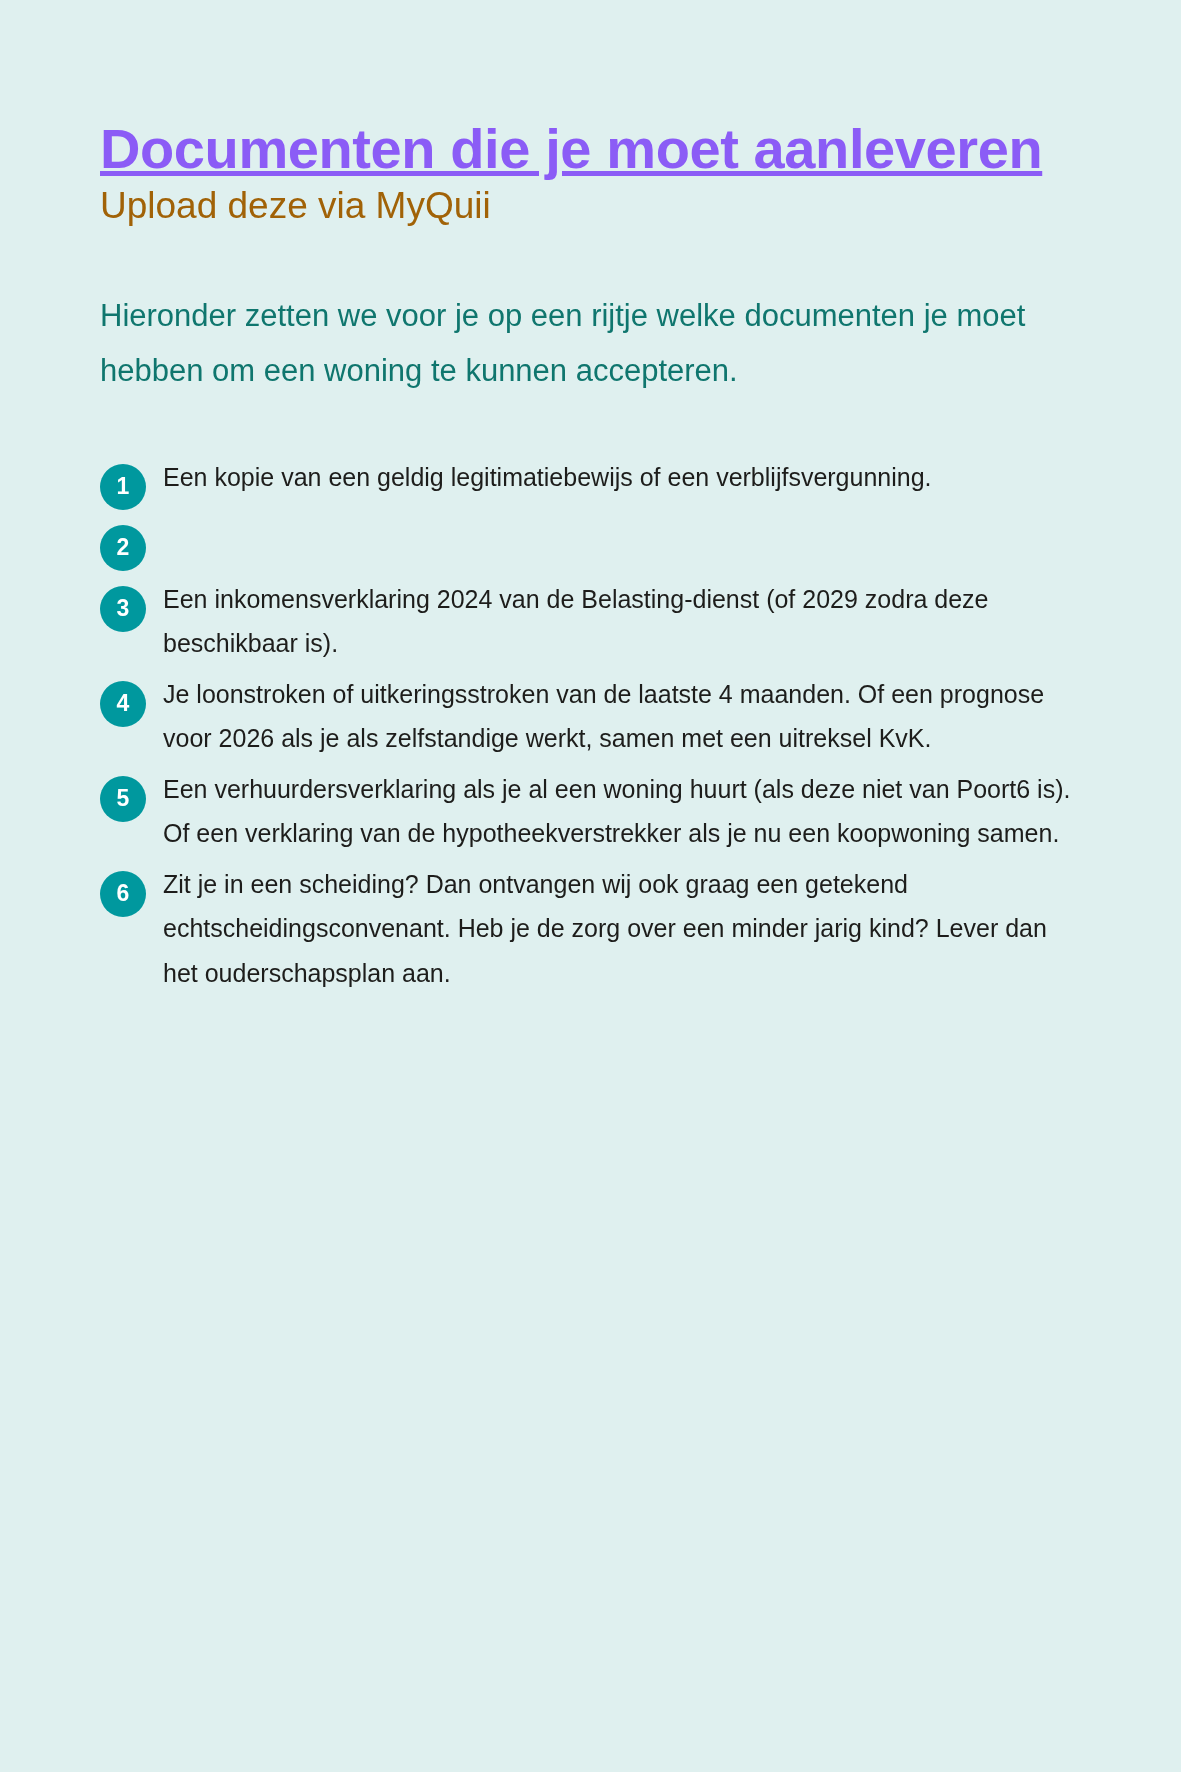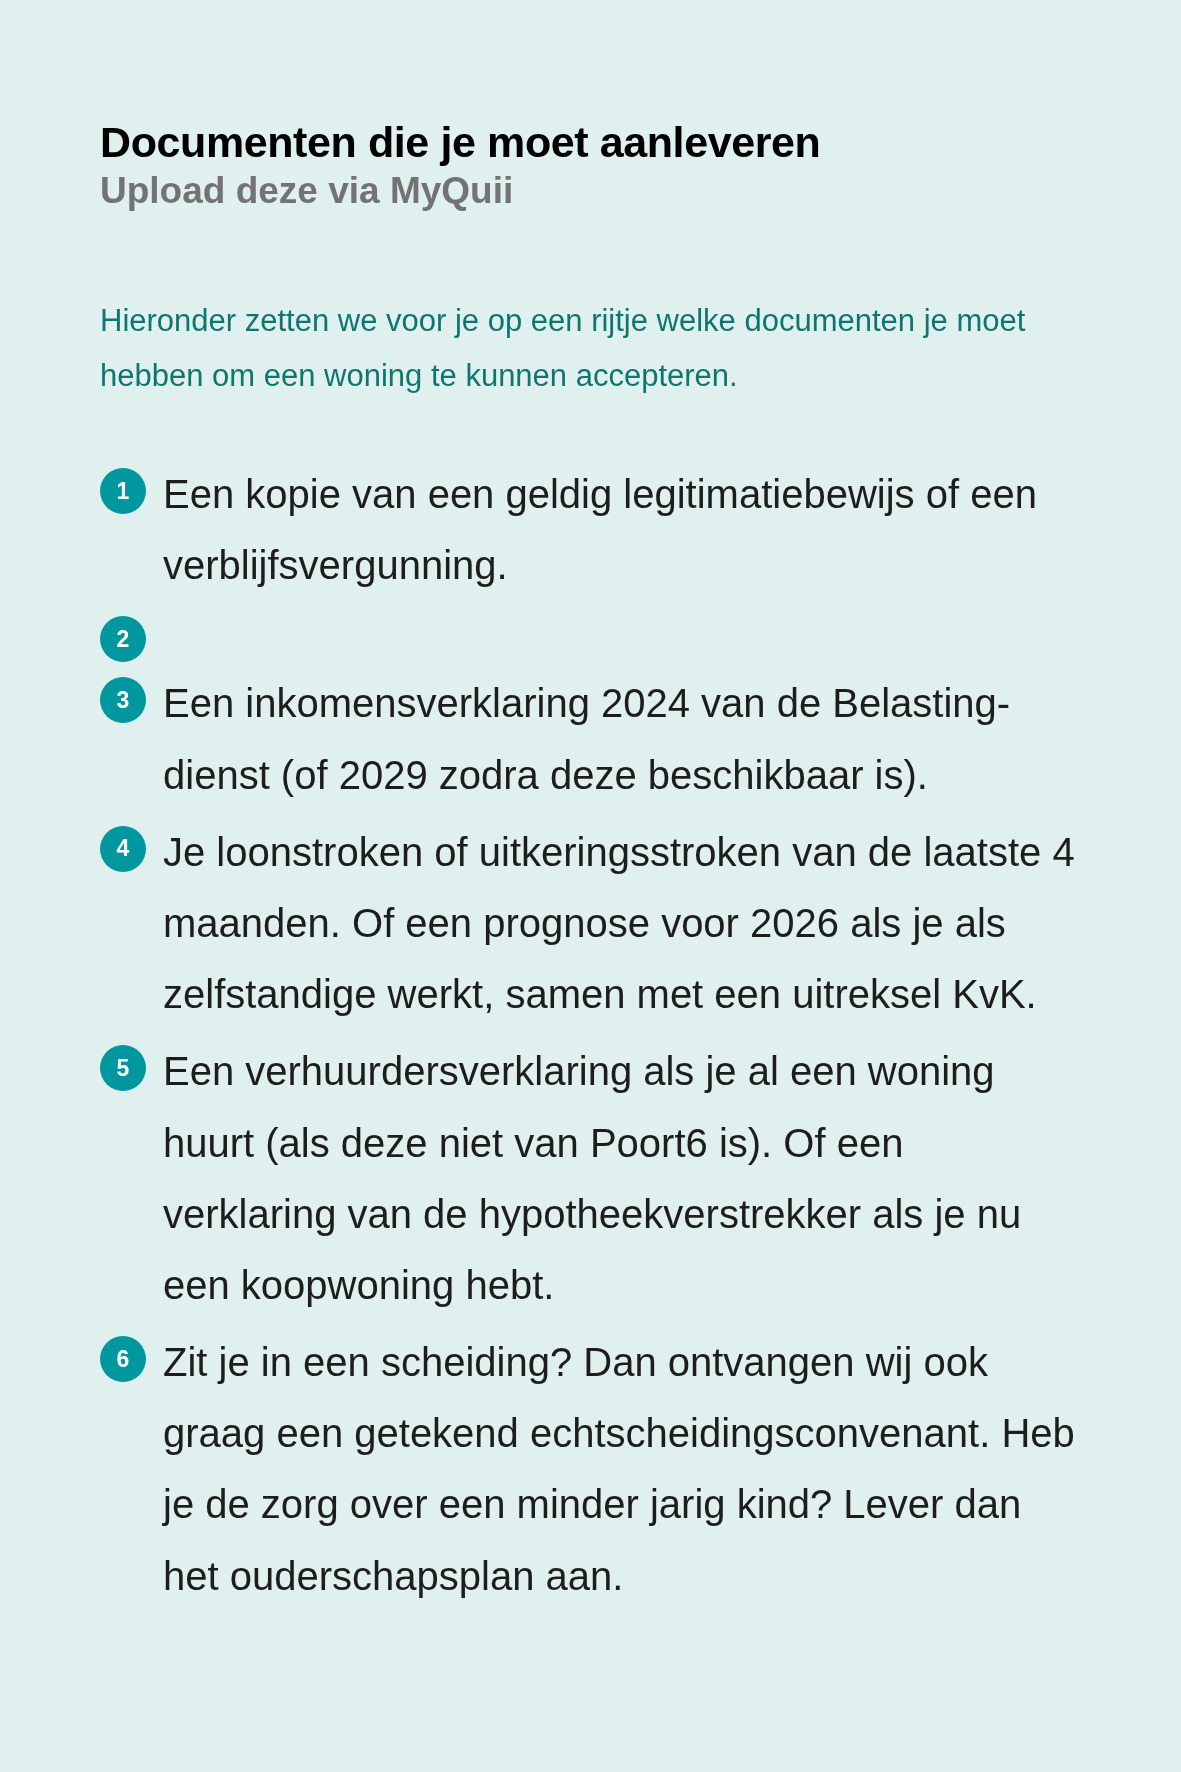--- a/index.html
+++ b/index.html
@@ -16,33 +16,34 @@
   .page {
     width: 1181px;
     height: 1772px;
     box-sizing: border-box;
     padding: 118px 100px 0 100px;
     background: #dff0ef;
     position: relative;
     overflow: hidden;
   }
   .title {
-    font-size: 43px;
+    font-size: 56px;
     font-weight: bold;
-    color: #000000;
+    color: #8b5cf6;
     letter-spacing: -0.4px;
     line-height: 1.12;
     margin: 0 0 4px 0;
+    text-decoration: underline;
   }
   .subtitle {
     font-size: 37px;
-    font-weight: bold;
-    color: #737373;
+    font-weight: normal;
+    color: #a16207;
     line-height: 1.15;
-    margin: 0 0 80px 0;
+    margin: 0 0 61px 0;
   }
   .intro {
     font-size: 31px;
     color: #0f766e;
     line-height: 1.78;
     max-width: 990px;
     margin: 0 0 56px 0;
   }
   .list {
     list-style: none;
@@ -63,21 +64,21 @@
     color: #ffffff;
     font-size: 23px;
     font-weight: bold;
     display: flex;
     align-items: center;
     justify-content: center;
     margin-top: 9px;
     margin-right: 17px;
   }
   .item-text {
-    font-size: 40px;
+    font-size: 25px;
     color: #1d1d1b;
     line-height: 1.78;
     max-width: 930px;
   }
 </style>
 </head>
 <body>
 
 <div class="page">
 
@@ -97,21 +98,21 @@
     <li class="list-item">
       <span class="badge">3</span>
       <span class="item-text">Een inkomensverklaring 2024 van de Belasting-dienst (of 2029 zodra deze beschikbaar is).</span>
     </li>
     <li class="list-item">
       <span class="badge">4</span>
       <span class="item-text">Je loonstroken of uitkeringsstroken van de laatste 4 maanden. Of een prognose voor 2026 als je als zelfstandige werkt, samen met een uitreksel KvK.</span>
     </li>
     <li class="list-item">
       <span class="badge">5</span>
-      <span class="item-text">Een verhuurdersverklaring als je al een woning huurt (als deze niet van Poort6 is). Of een verklaring van de hypotheekverstrekker als je nu een koopwoning hebt.</span>
+      <span class="item-text">Een verhuurdersverklaring als je al een woning huurt (als deze niet van Poort6 is). Of een verklaring van de hypotheekverstrekker als je nu een koopwoning samen.</span>
     </li>
     <li class="list-item">
       <span class="badge">6</span>
       <span class="item-text">Zit je in een scheiding? Dan ontvangen wij ook graag een getekend echtscheidingsconvenant. Heb je de zorg over een minder jarig kind? Lever dan het ouderschapsplan aan.</span>
     </li>
   </ol>
 
 </div>
 
 </body></html>

